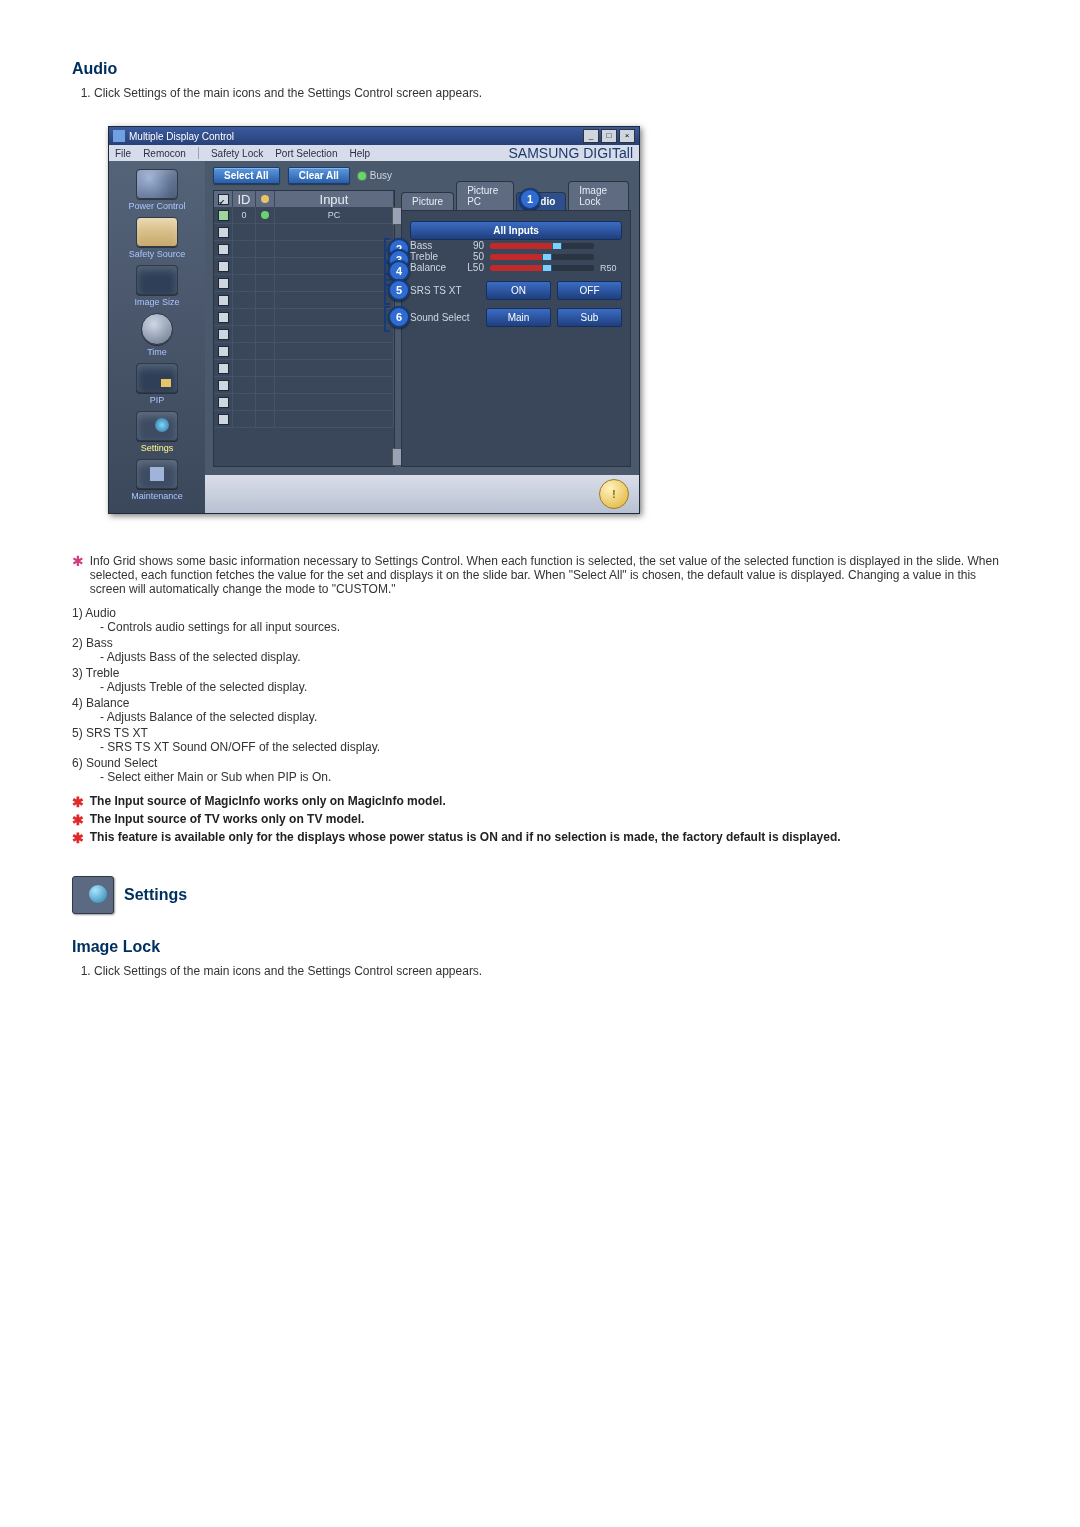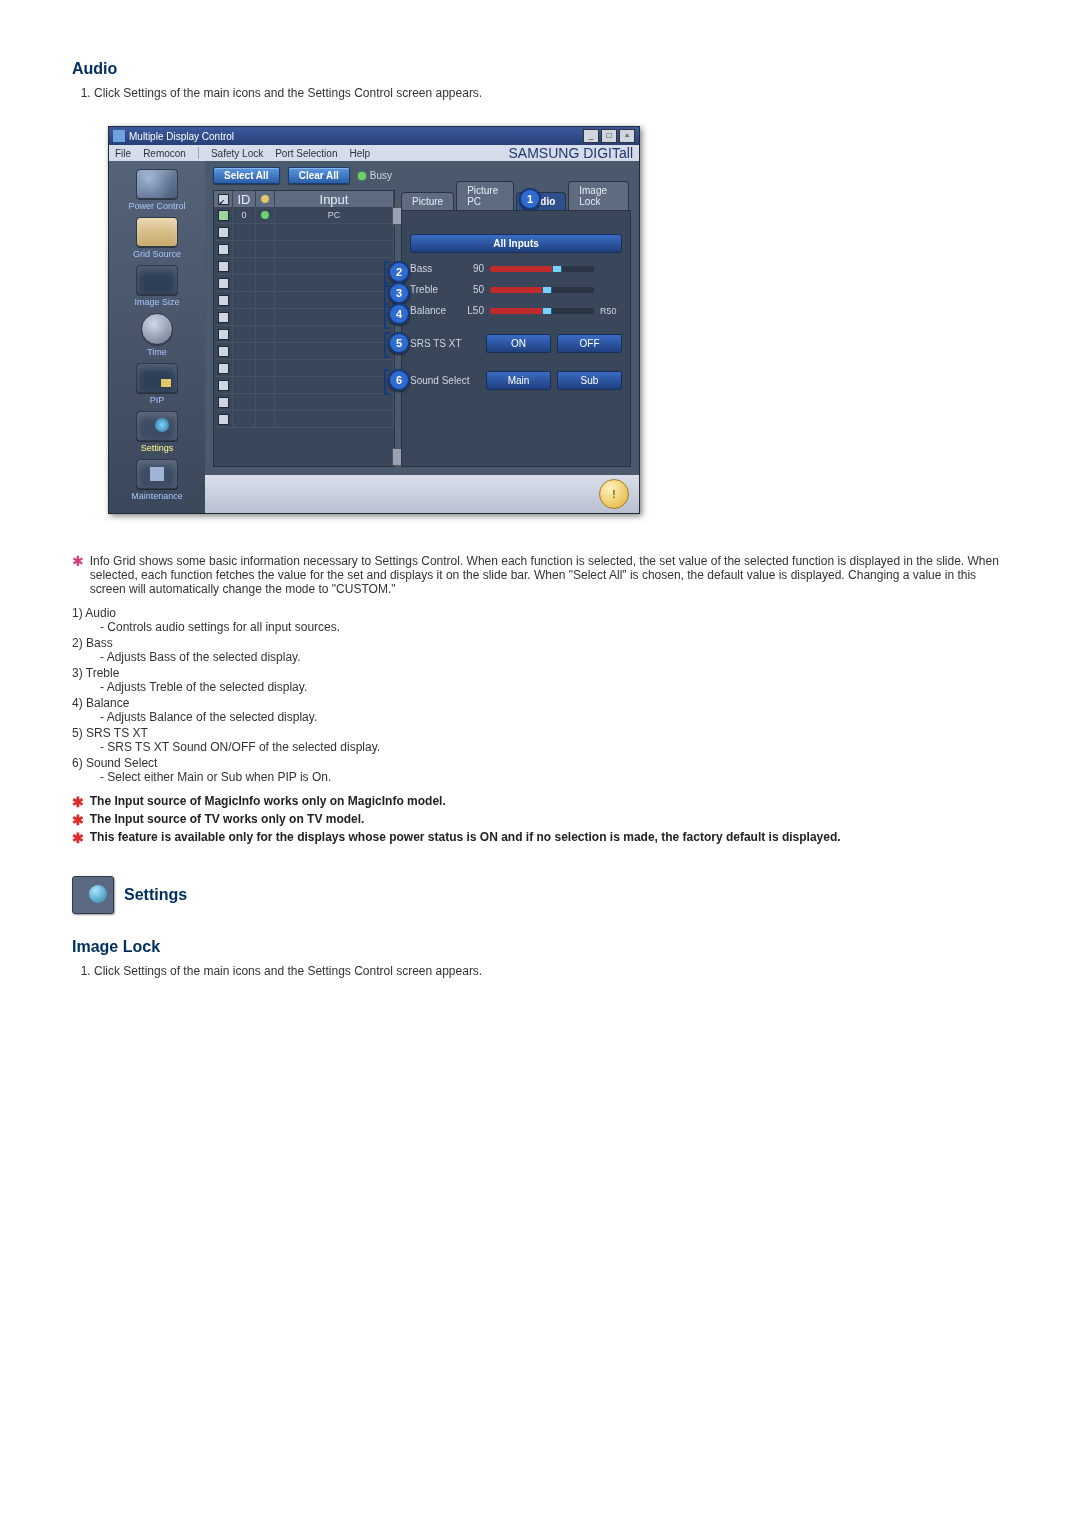--- a/index.html
+++ b/index.html
@@ -58,21 +58,21 @@
 .chkbox.checked::after{content:"✔";font-size:8px;color:#1e2936;position:relative;top:-2px;}
 .status-dot{width:8px;height:8px;border-radius:50%;}
 .status-on{background:#6bd36b;}
 .status-warn{background:#e6c468;}
 .scroll-stub{position:absolute;right:-10px;top:16px;width:10px;height:16px;background:#9aa3b5;border:1px solid #555;}
 .scroll-stub2{position:absolute;right:-10px;bottom:0;width:10px;height:16px;background:#9aa3b5;border:1px solid #555;}
 .right-panel{flex:1;display:flex;flex-direction:column;}
 .tabs{display:flex;height:20px;align-items:flex-end;}
 .tab{background:#5e6b80;color:#e7edf5;font-size:10px;padding:3px 10px;border-radius:4px 4px 0 0;margin-right:2px;border:1px solid #2a3442;border-bottom:none;}
 .tab.active{background:#2f4f8c;color:#fff;font-weight:bold;}
-.right-body{background:#3a475b;border:1px solid #2a3442;flex:1;padding:23px 8px;display:flex;flex-direction:column;gap:10px;position:relative;}
+.right-body{background:#3a475b;border:1px solid #2a3442;flex:1;padding:10px 8px;display:flex;flex-direction:column;position:relative;}
 .allinputs-bar{background:linear-gradient(#3b6cc4,#1f3f7e);color:#fff;font-size:10px;font-weight:bold;text-align:center;padding:3px 0;border:1px solid #16305a;border-radius:3px;}
 .slider-line{display:flex;align-items:center;gap:6px;font-size:10px;color:#cfd6e0;}
 .slider-label{width:44px;}
 .slider-val{width:24px;text-align:right;}
 .slider-track{flex:1;height:6px;background:#2a3442;position:relative;border-radius:2px;overflow:hidden;}
 .slider-fill{position:absolute;left:0;top:0;height:100%;background:#c12a2a;}
 .slider-thumb{position:absolute;top:-3px;width:8px;height:12px;background:#7ad1ff;border:1px solid #1e5a7a;}
 .slider-end{width:22px;font-size:9px;color:#cfd6e0;}
 .toggle-line{display:flex;align-items:center;gap:6px;font-size:10px;color:#cfd6e0;margin-top:8px;}
 .toggle-label{width:70px;}
@@ -129,21 +129,21 @@
         <span class="brand">SAMSUNG DIGITall</span>
       </div>
       <div class="app-body">
         <div class="sidebar">
           <div class="side-item">
             <div class="side-icon power"></div>
             <div class="side-label">Power Control</div>
           </div>
           <div class="side-item">
             <div class="side-icon input"></div>
-            <div class="side-label">Grid Source</div>
+            <div class="side-label">Safety Source</div>
           </div>
           <div class="side-item">
             <div class="side-icon size"></div>
             <div class="side-label">Image Size</div>
           </div>
           <div class="side-item">
             <div class="side-icon time"></div>
             <div class="side-label">Time</div>
           </div>
           <div class="side-item">

